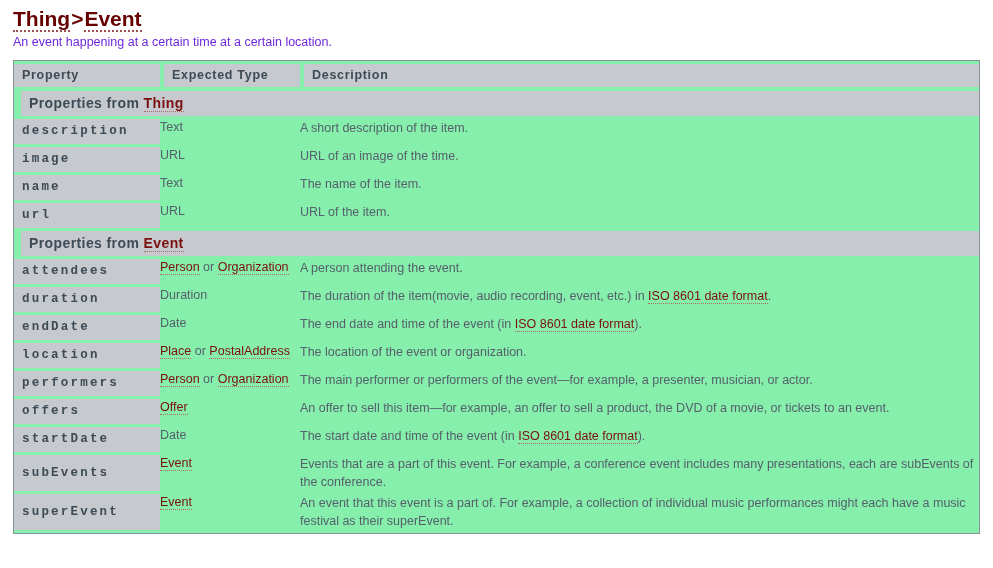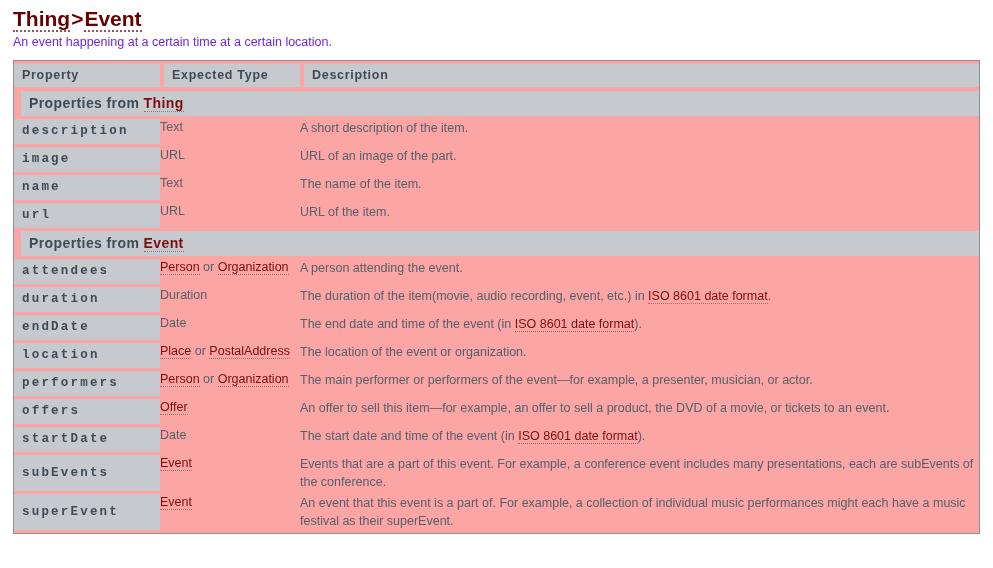--- a/index.html
+++ b/index.html
@@ -57,21 +57,21 @@
   }
 
   
   .schema-table {
     border-collapse: separate;
     border-spacing: 0;
     width: 965px;
     border: 1px solid #8b9199;
     border-top-width: 1px;
     table-layout: fixed;
-    background: #fca5a5;
+    background: #86efac;
   }
   .schema-table td,
   .schema-table th {
     vertical-align: top;
     padding: 0;
     border: 0;
   }
   .col-prop  { width: 146px; }
   .col-type  { width: 140px; }
   .col-desc  { width: 679px; }
@@ -194,21 +194,21 @@
             <div class="prop-name">description</div>
           </td>
           <td class="type-cell"><span class="or">Text</span></td>
           <td class="desc-cell"><span class="or">A short description of the item.</span></td>
         </tr>
         <tr class="data-row">
           <td class="cell-prop">
             <div class="prop-name">image</div>
           </td>
           <td class="type-cell"><span class="or">URL</span></td>
-          <td class="desc-cell"><span class="or">URL of an image of the part.</span></td>
+          <td class="desc-cell"><span class="or">URL of an image of the time.</span></td>
         </tr>
         <tr class="data-row">
           <td class="cell-prop">
             <div class="prop-name">name</div>
           </td>
           <td class="type-cell"><span class="or">Text</span></td>
           <td class="desc-cell"><span class="or">The name of the item.</span></td>
         </tr>
         <tr class="data-row">
           <td class="cell-prop">

